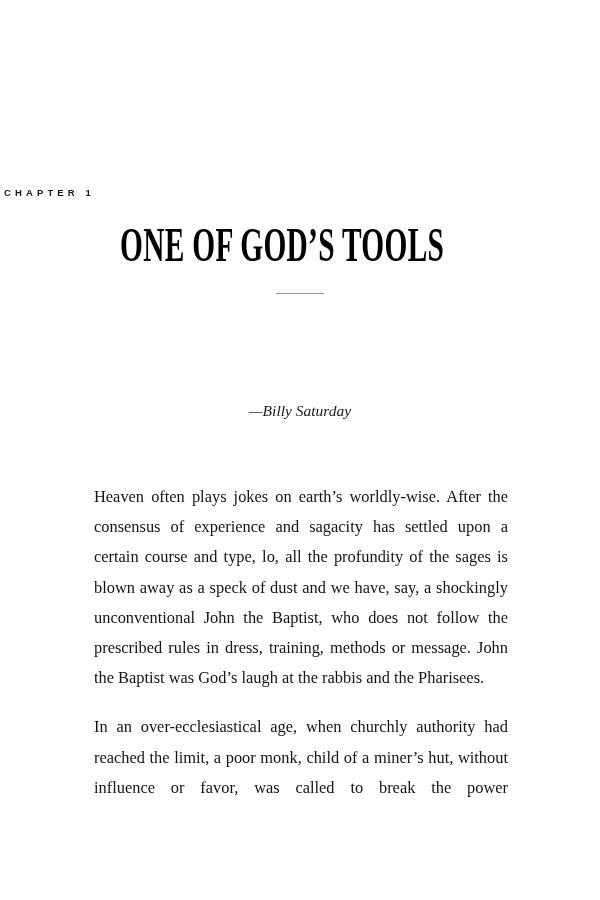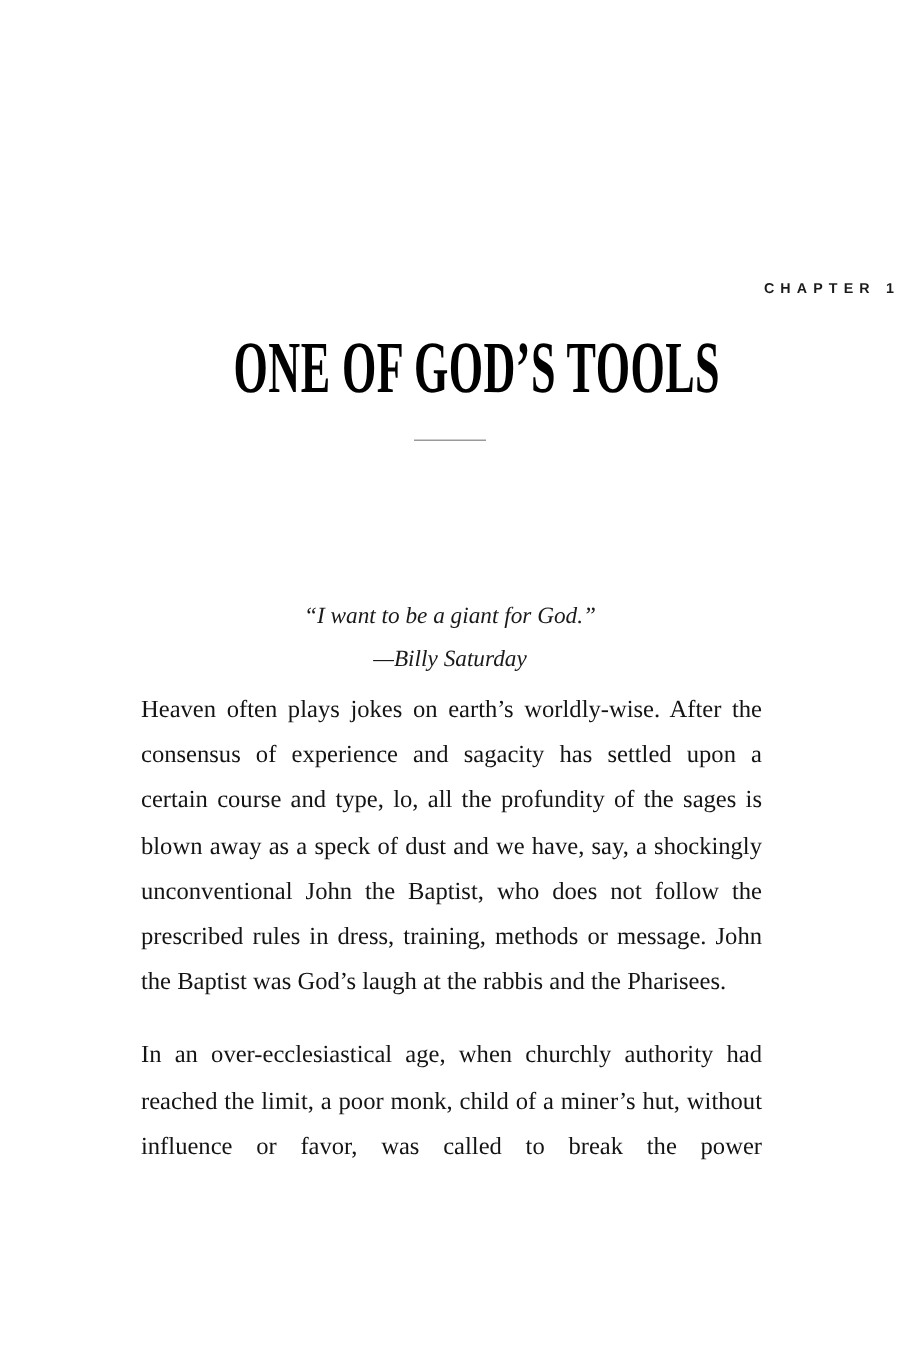--- a/index.html
+++ b/index.html
@@ -21,21 +21,21 @@
     height: 900px;
     box-sizing: border-box;
   }
 
   
   .opener {
     position: absolute;
     left: 0;
     top: 188px;
     width: 600px;
-    text-align: right;
+    text-align: left;
   }
 
   .chapter-eyebrow {
     font-family: "Liberation Sans", "DejaVu Sans", sans-serif;
     font-size: 9.5px;
     font-weight: 600;
     letter-spacing: 4.1px;
     text-indent: 4.1px;
     color: #1a1a1a;
     line-height: 1;
@@ -79,21 +79,21 @@
     line-height: 29px;
     color: #1a1a1a;
   }
   .epigraph-quote { display: block; }
   .epigraph-attribution { display: block; }
 
   
   .body-text {
     position: absolute;
     left: 94px;
-    top: 458px;
+    top: 482px;
     width: 414px;
   }
 
   .body-paragraph {
     margin: 0;
     text-align: justify;
     text-justify: inter-word;
     font-size: 16.4px;
     line-height: 30.2px;
     color: #141414;
@@ -113,21 +113,20 @@
 
   <div class="opener">
     <div class="chapter-eyebrow">CHAPTER 1</div>
 
     <h1 class="chapter-title">ONE OF GOD’S TOOLS</h1>
 
     <hr class="title-rule">
   </div>
 
   <div class="epigraph">
-    <span class="epigraph-quote">“I want to be a giant for God.”</span>
     <span class="epigraph-attribution">—Billy Saturday</span>
   </div>
 
   <div class="body-text">
     <p class="body-paragraph">Heaven often plays jokes on earth’s worldly-wise. After the consensus of experience and sagacity has settled upon a certain course and type, lo, all the profundity of the sages is blown away as a speck of dust and we have, say, a shockingly unconventional John the Baptist, who does not follow the prescribed rules in dress, training, methods or message. John the Baptist was God’s laugh at the rabbis and the Pharisees.</p>
     <p class="body-paragraph">In an over-ecclesiastical age, when churchly authority had reached the limit, a poor monk, child of a miner’s hut, without influence or favor, was called to break the power</p>
   </div>
 
 </div>
 

